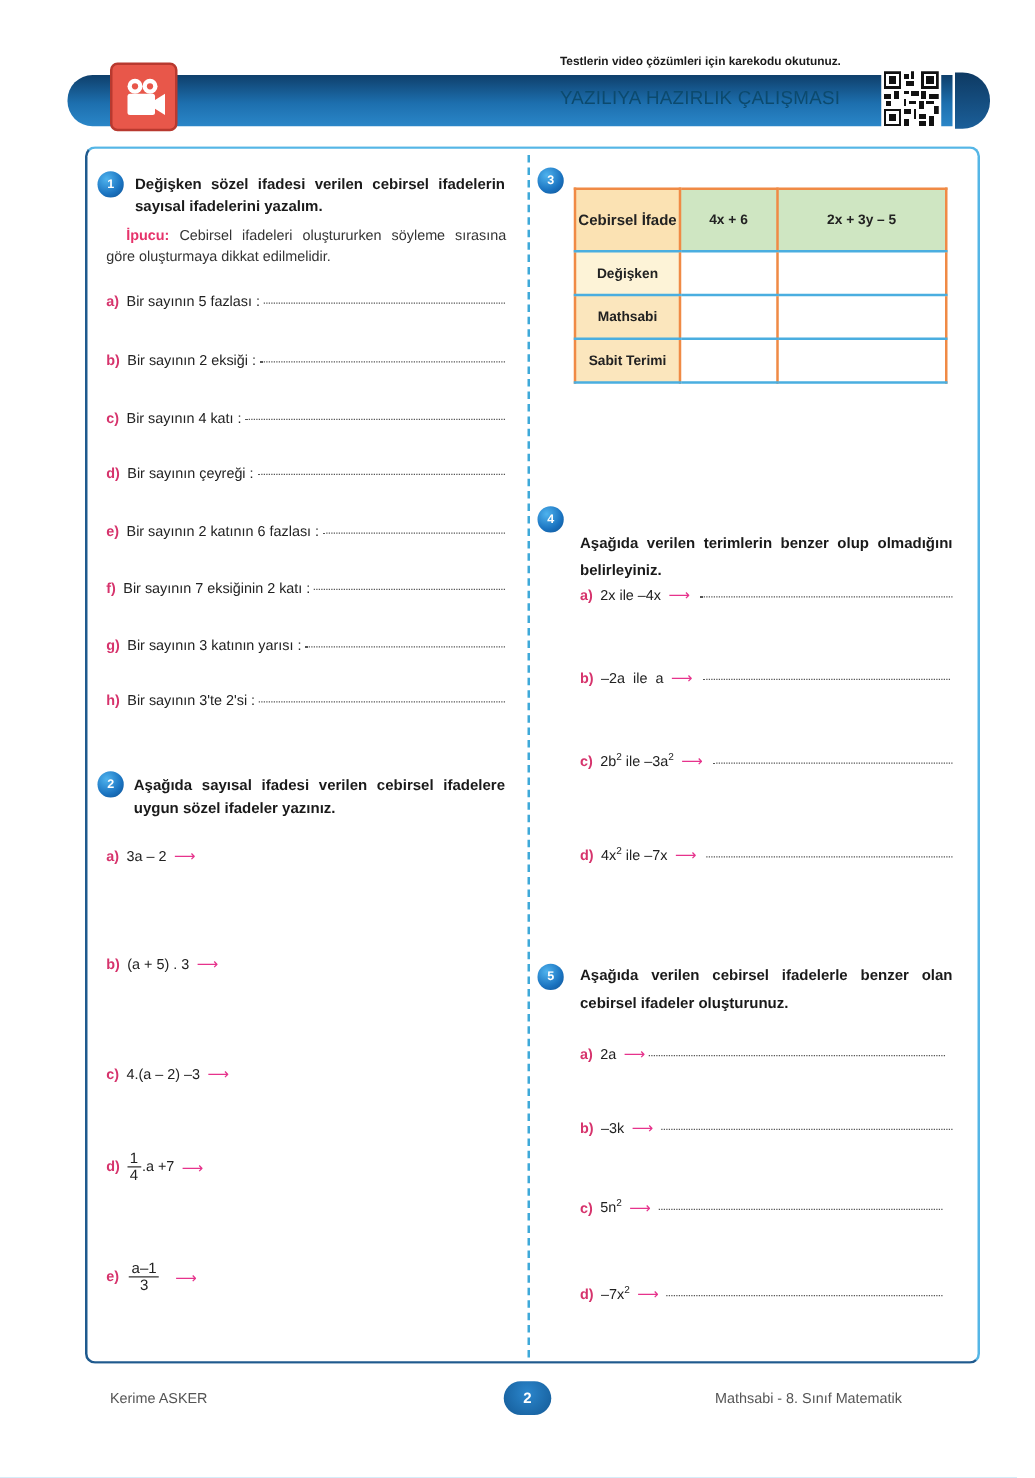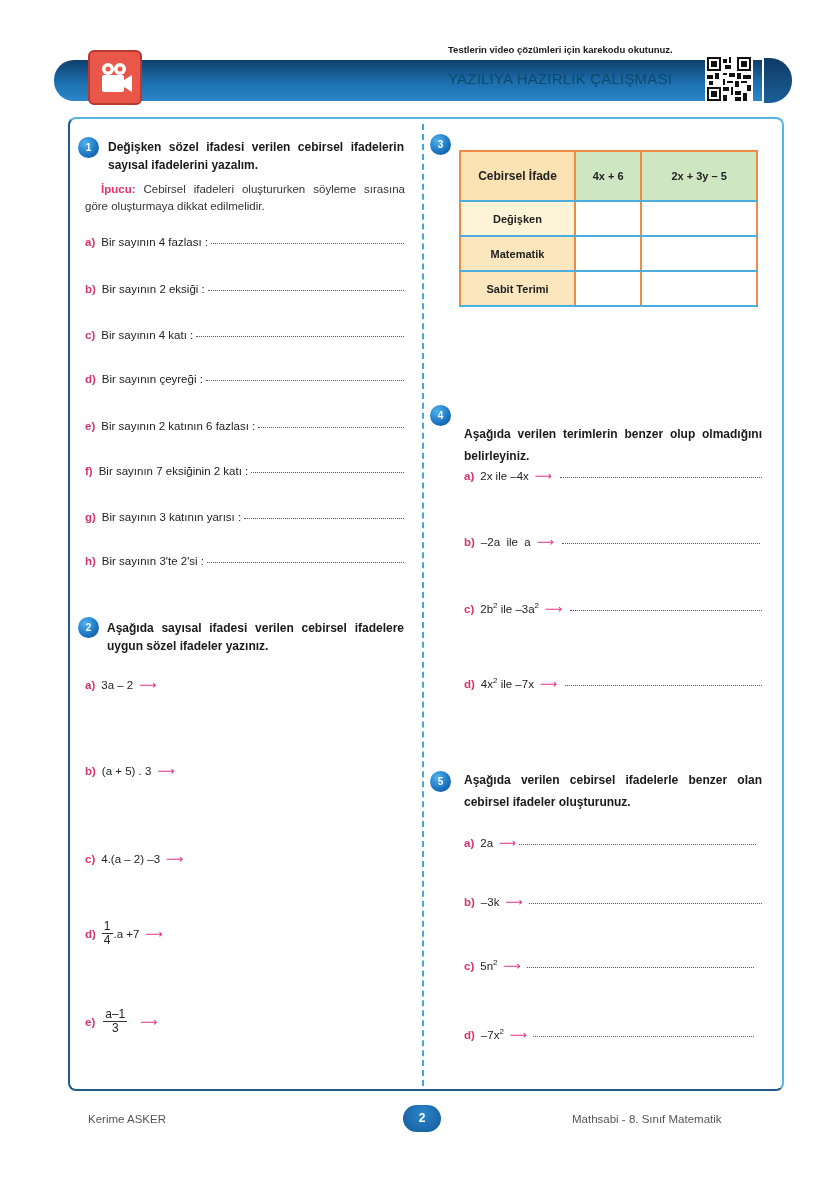--- a/index.html
+++ b/index.html
@@ -41,21 +41,21 @@
 
   .frac { display: inline-flex; flex-direction: column; align-items: center; line-height: 13px; font-size: 12px; margin-right: 1px; }
   .frac .num { border-bottom: 1px solid #333; padding: 0 2px; }
 
   table.t3 { position: absolute; left: 459px; top: 150px; width: 299px; border-collapse: collapse; font-size: 11px; }
   table.t3 td { border-left: 2px solid #f08a45; border-right: 2px solid #f08a45; border-bottom: 2px solid #4aaee0; text-align: center; font-weight: bold; color: #222; }
   table.t3 tr.head td { height: 50px; border-top: 2px solid #f08a45; }
   table.t3 tr.head td.rowh { background: #fbe2b3; font-size: 12px; }
   table.t3 tr.head td.colh { background: #cfe6c2; }
   table.t3 tr.body td { height: 35px; }
-  table.t3 td.rowh { width: 115px; background: #fdf3d7; }
+  table.t3 td.rowh { width: 84px; background: #fdf3d7; }
   table.t3 tr.alt td.rowh { background: #fbe6bd; }
 
   .footer-left { position: absolute; left: 88px; top: 1113px; font-size: 11.5px; color: #555; }
   .footer-right { position: absolute; left: 572px; top: 1113px; font-size: 11.5px; color: #555; text-align: right; }
   .page-num { position: absolute; left: 403px; top: 1105px; width: 38px; height: 27px; border-radius: 14px;
     background: radial-gradient(circle at 50% 35%, #2b86cc 0%, #145a96 100%);
     color: #fff; font-weight: bold; font-size: 12px; text-align: center; line-height: 27px; }
 </style>
 </head>
 <body>
@@ -114,21 +114,21 @@
 <div class="divider"></div>
 
 <div class="qnum" style="left:78px;top:137px;">1</div>
 <div class="qtext" style="left:108px;top:138px;width:296px;">Değişken sözel ifadesi verilen cebirsel ifadelerin sayısal ifadelerini yazalım.</div>
 <div class="hint">
   <span class="hint-label">İpucu:</span><span> Cebirsel ifadeleri oluştururken söyleme sırasına göre oluşturmaya dikkat edilmelidir.</span>
 </div>
 
 <div class="item" style="left:85px;top:236px;width:319px;">
   <span class="lbl">a)</span>
-    <span>Bir sayının 4 fazlası :</span>
+    <span>Bir sayının 5 fazlası :</span>
     <span class="dots"></span>
 </div>
 <div class="item" style="left:85px;top:283px;width:319px;">
   <span class="lbl">b)</span>
     <span>Bir sayının 2 eksiği :</span>
     <span class="dots"></span>
 </div>
 <div class="item" style="left:85px;top:329px;width:319px;">
   <span class="lbl">c)</span>
     <span>Bir sayının 4 katı :</span>
@@ -203,21 +203,21 @@
     <td class="rowh">Cebirsel İfade</td>
     <td class="colh">4x + 6</td>
     <td class="colh">2x + 3y – 5</td>
   </tr>
   <tr class="body">
     <td class="rowh">Değişken</td>
     <td></td>
     <td></td>
   </tr>
   <tr class="body alt">
-    <td class="rowh">Matematik</td>
+    <td class="rowh">Mathsabi</td>
     <td></td>
     <td></td>
   </tr>
   <tr class="body alt">
     <td class="rowh">Sabit Terimi</td>
     <td></td>
     <td></td>
   </tr>
 </tbody>
   </table>

